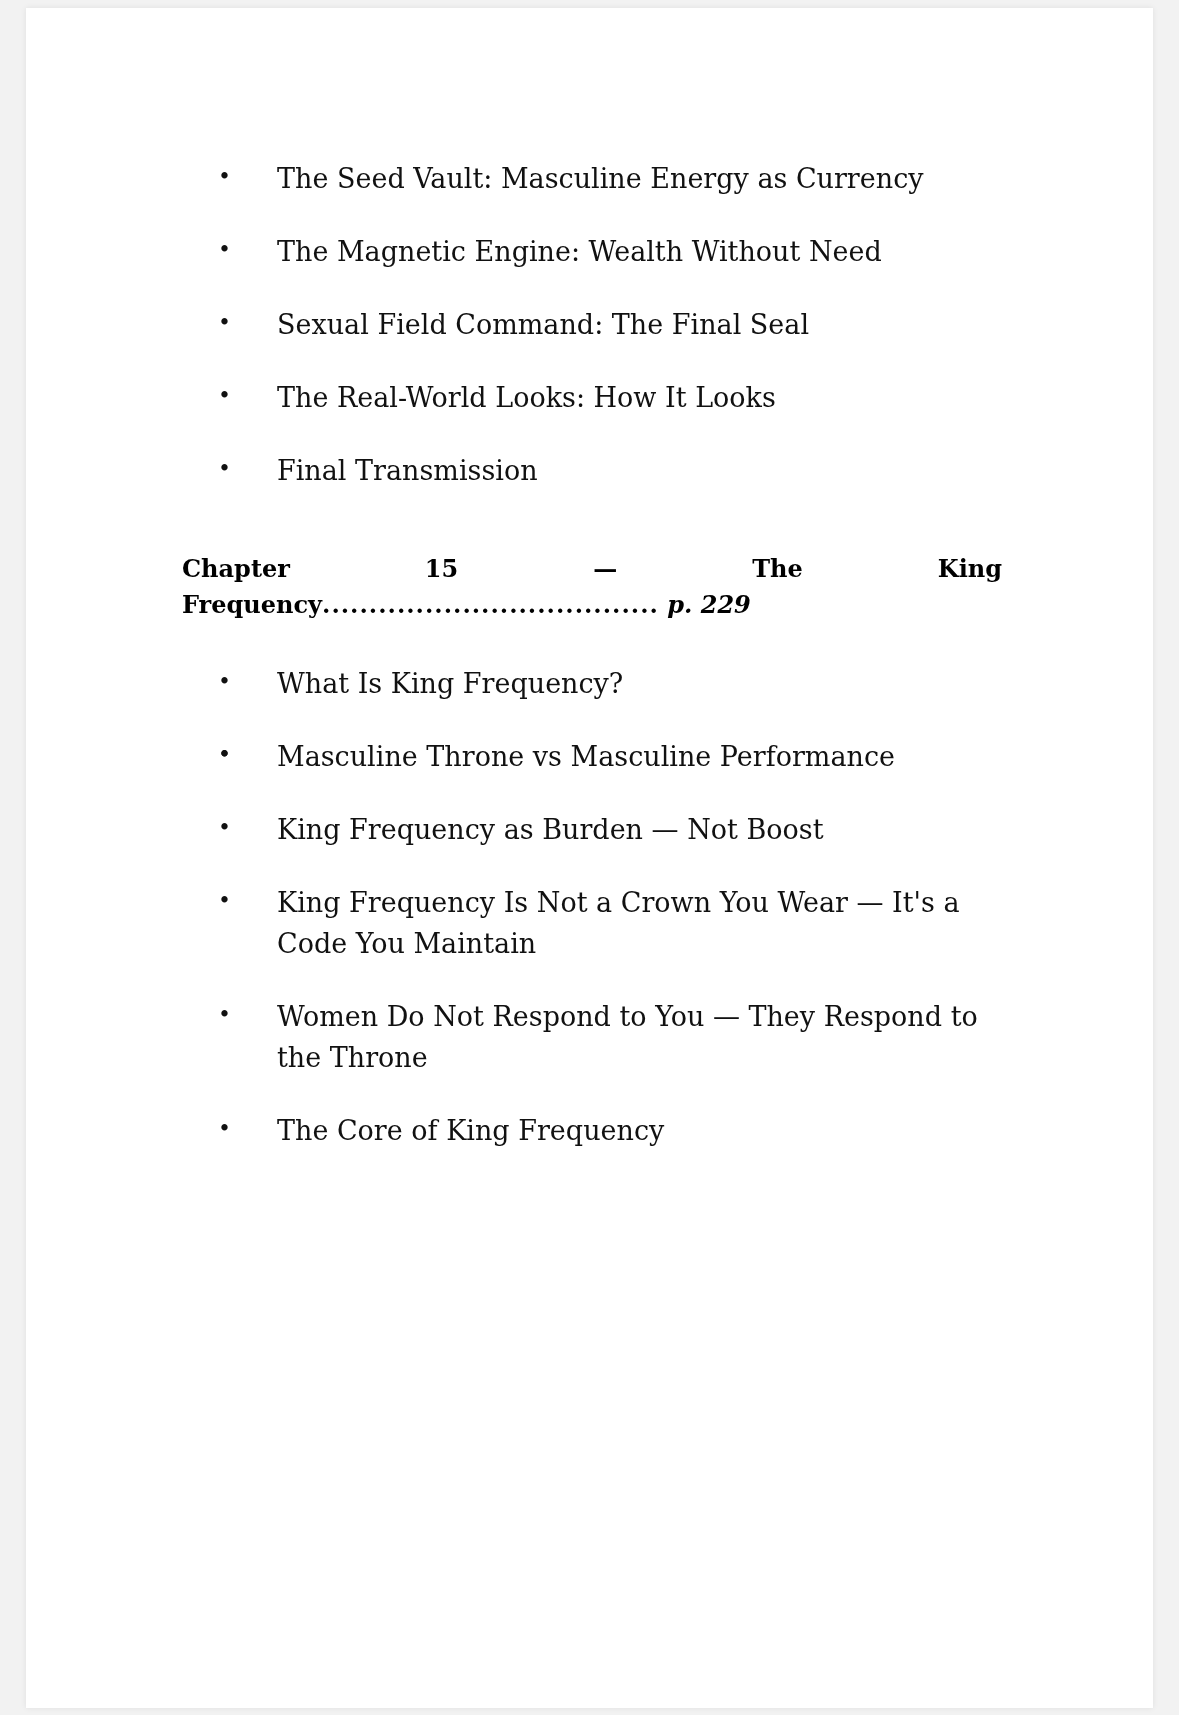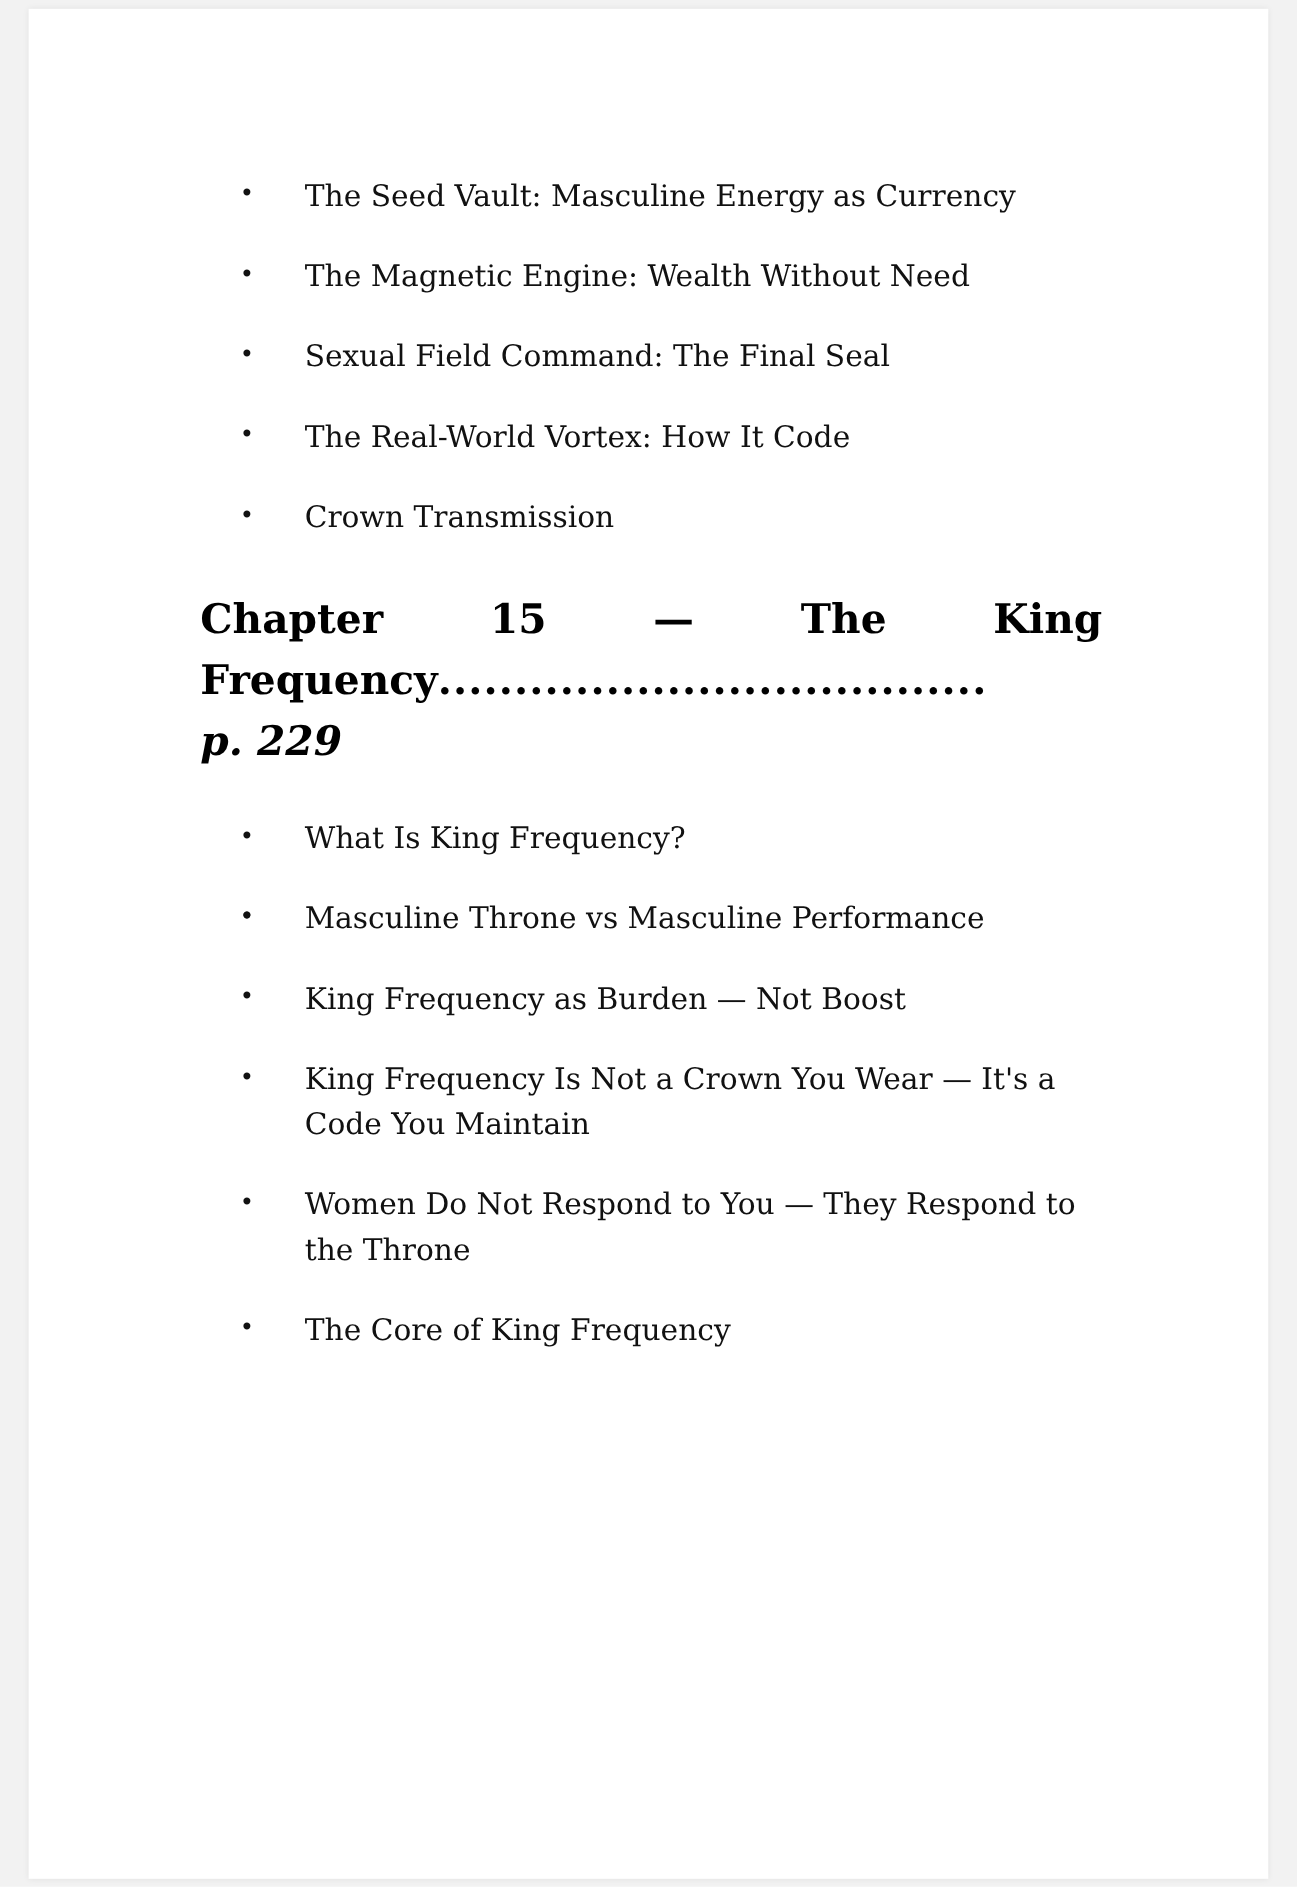--- a/index.html
+++ b/index.html
@@ -49,25 +49,25 @@
     font-size: 22px;
     line-height: 1.7;
     color: #111111;
   }
   .just {
     text-align: justify;
     text-align-last: left;
     margin-top: 48px;
   }
   .chapter-heading {
-    margin-top: 44px;
+    margin-top: 60px;
     margin-bottom: 40px;
     font-family: "DejaVu Serif", serif;
     font-weight: bold;
-    font-size: 37px;
+    font-size: 24px;
     line-height: 1.5;
     color: #000000;
   }
   .chapter-title-line {
     text-align: justify;
     text-align-last: justify;
     font-weight: bold;
   }
   .chapter-tail {
     font-weight: bold;
@@ -92,25 +92,25 @@
       <li>
         <span class="bullet">•</span>
         <span>The Magnetic Engine: Wealth Without Need</span>
       </li>
       <li>
         <span class="bullet">•</span>
         <span>Sexual Field Command: The Final Seal</span>
       </li>
       <li>
         <span class="bullet">•</span>
-        <span>The Real-World Vortex: How It Code</span>
+        <span>The Real-World Looks: How It Looks</span>
       </li>
       <li>
         <span class="bullet">•</span>
-        <span>Crown Transmission</span>
+        <span>Final Transmission</span>
       </li>
     </ul>
 
     <div class="chapter-heading">
       <div class="chapter-title-line">Chapter 15 — The King</div>
       <div>
         <span>Frequency</span><span class="dots">....................................</span>
         <span class="chapter-tail">p. 229</span>
       </div>
     </div>

